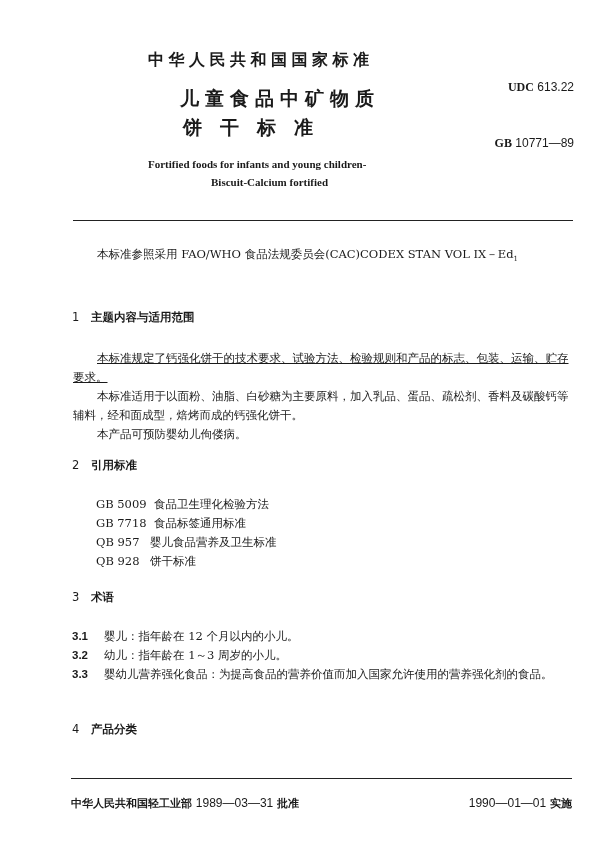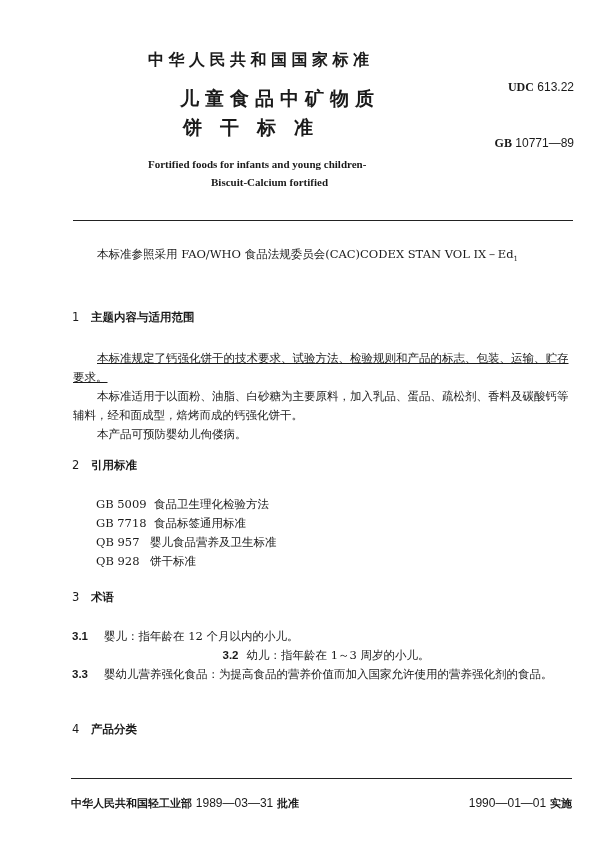--- a/index.html
+++ b/index.html
@@ -79,21 +79,21 @@
 <div class="ref" style="top:554px;">
   <span class="code narrow">QB 928</span><span>饼干标准</span>
 </div>
 
 <div class="sec" style="top:590px;">
   <span class="num">3</span><span>术语</span>
 </div>
 <div class="term" style="top:627px;">
   <span class="tn">3.1</span><span>婴儿：指年龄在 12 个月以内的小儿。</span>
 </div>
-<div class="term" style="top:646px;text-align:center;">
+<div class="term" style="top:646px;">
   <span class="tn">3.2</span><span>幼儿：指年龄在 1～3 周岁的小儿。</span>
 </div>
 <div class="term" style="top:665px;">
   <span class="tn">3.3</span><span>婴幼儿营养强化食品：为提高食品的营养价值而加入国家允许使用的营养强化剂的食品。</span>
 </div>
 
 <div class="sec" style="top:722px;">
   <span class="num">4</span><span>产品分类</span>
 </div>
 

